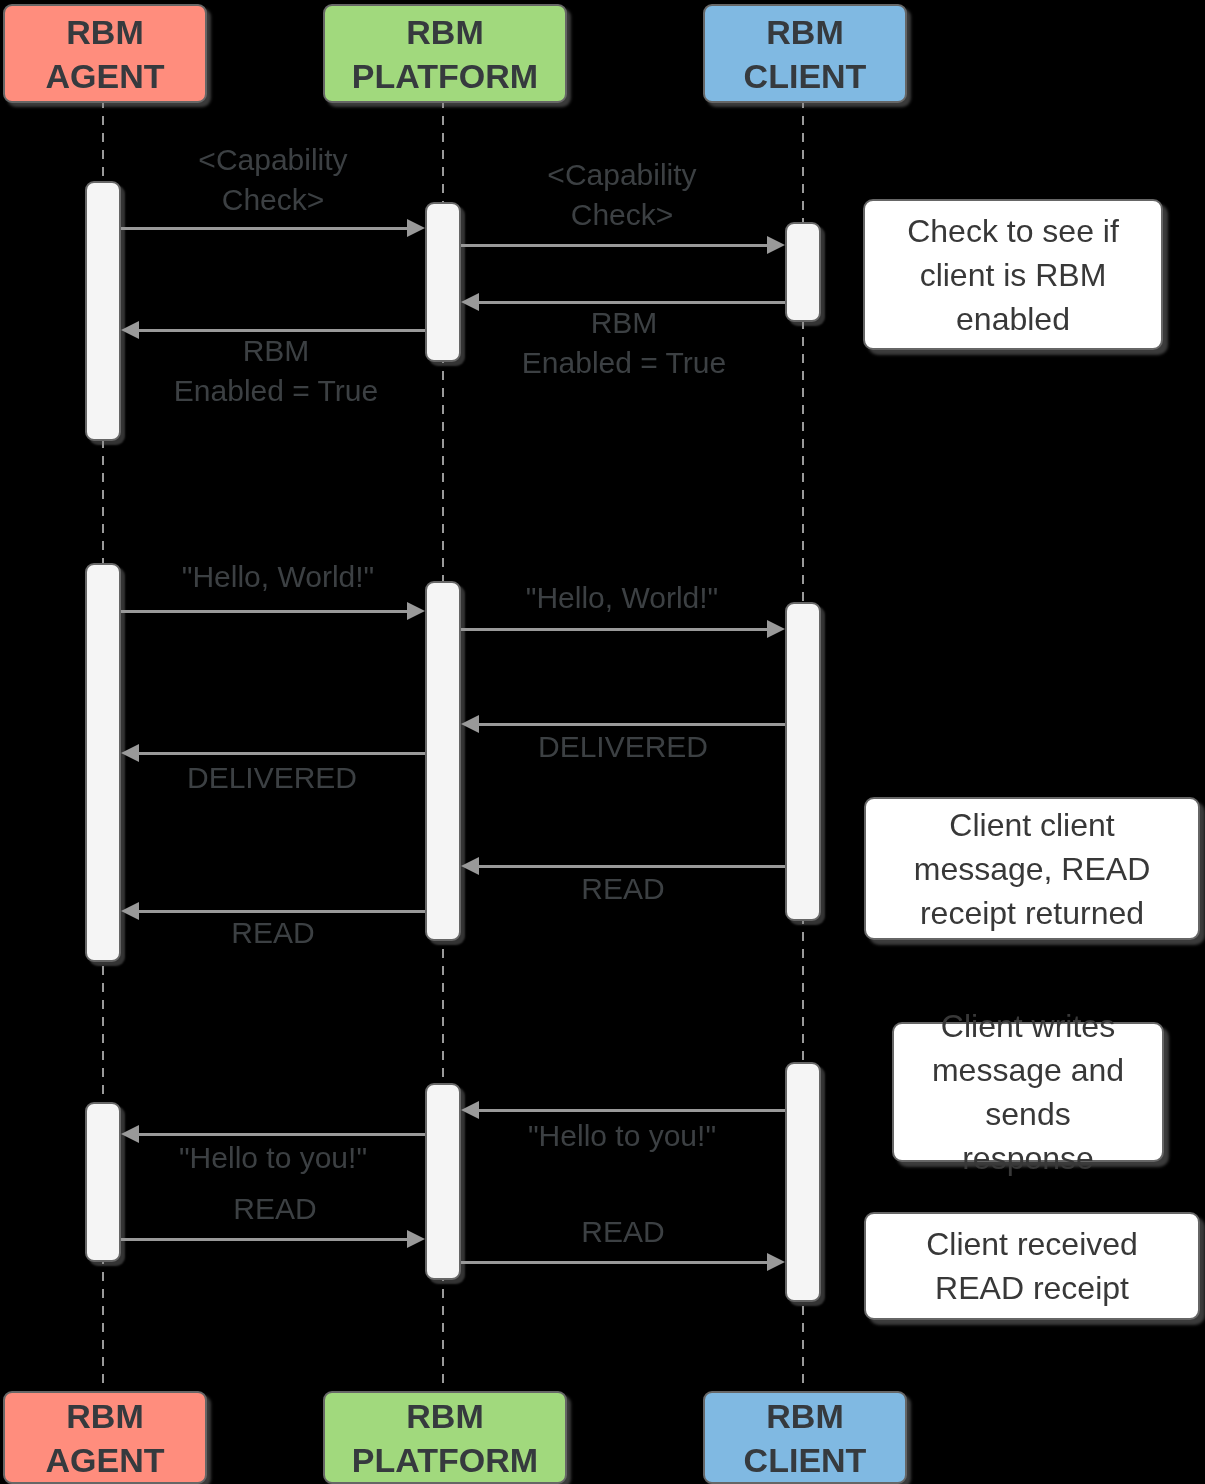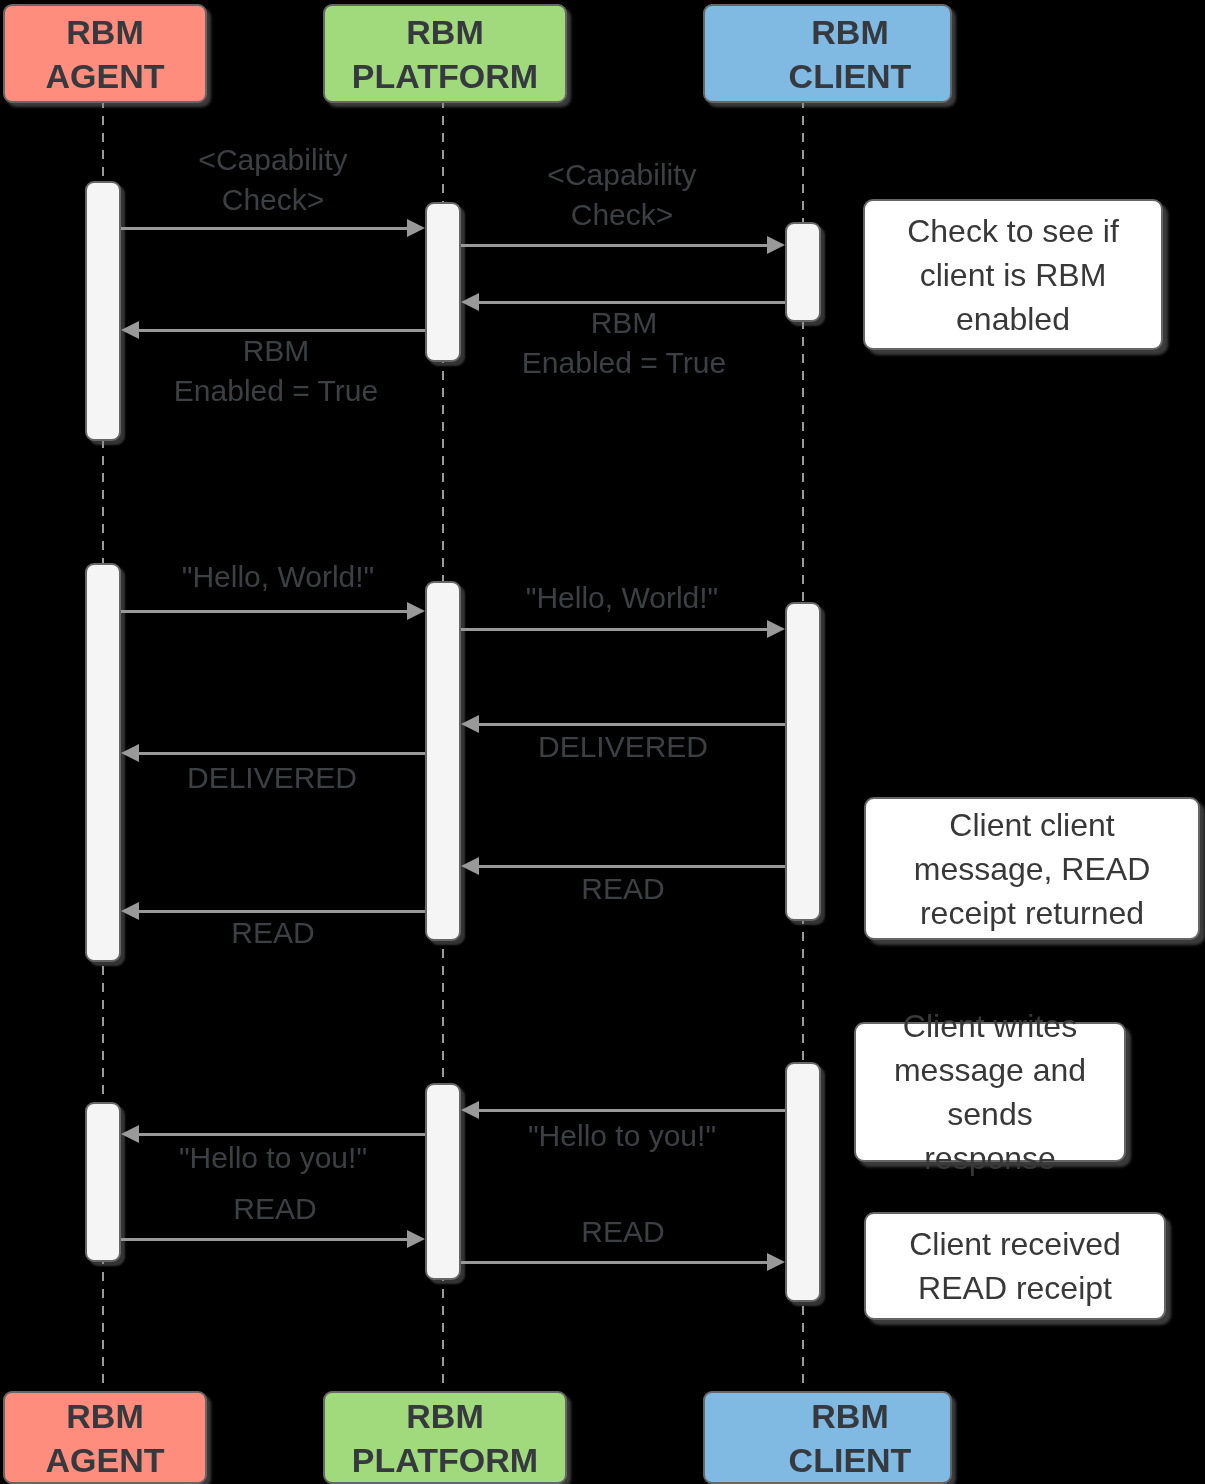--- a/index.html
+++ b/index.html
@@ -11,21 +11,21 @@
     background:repeating-linear-gradient(to bottom,#9a9a9a 0 9px,transparent 9px 17px);}
 
   
   .actor{position:absolute;height:95px;border:2px solid #666;border-radius:9px;
     display:flex;align-items:center;justify-content:center;text-align:center;
     font-weight:bold;font-size:34px;line-height:44px;color:#363a3e;
     box-shadow:4px 4px 3px rgba(130,130,130,.45);white-space:pre-line;}
   .actor.bottom{height:89px;}
   .actor.agent{background:#ff8d7d;text-align:center;}
   .actor.platform{background:#a1d97d;}
-  .actor.client{background:#80b9e2;padding-left:45px;}
+  .actor.client{background:#80b9e2;}
 
   
   .bar{position:absolute;width:36px;background:#f5f5f5;border:2.5px solid #666;
     border-radius:9px;box-sizing:border-box;box-shadow:4px 4px 2px rgba(130,130,130,.4);}
 
   
   .arrow{position:absolute;height:2.5px;background:#999;}
   .arrow .head{position:absolute;top:-8px;width:0;height:0;
     border-top:9px solid transparent;border-bottom:9px solid transparent;}
   .arrow .head.right{right:-17px;border-left:18px solid #999;}
@@ -133,19 +133,19 @@
   <div class="msg-label" style="left:273px;top:1138px">"Hello to you!"</div>
   <div class="msg-label" style="left:275px;top:1189px">READ</div>
   <div class="msg-label" style="left:623px;top:1212px">READ</div>
 
   <div class="note" style="left:863px;top:199px;width:300px;height:151px">Check to see if
 client is RBM
 enabled</div>
   <div class="note" style="left:864px;top:797px;width:336px;height:143px">Client client
 message, READ
 receipt returned</div>
-  <div class="note" style="left:854px;top:1022px;width:272px;height:140px">Client writes
+  <div class="note" style="left:892px;top:1022px;width:272px;height:140px">Client writes
 message and sends
 response</div>
-  <div class="note" style="left:864px;top:1212px;width:302px;height:108px">Client received
+  <div class="note" style="left:864px;top:1212px;width:336px;height:108px">Client received
 READ receipt</div>
 
 </div>
 
 </body></html>

